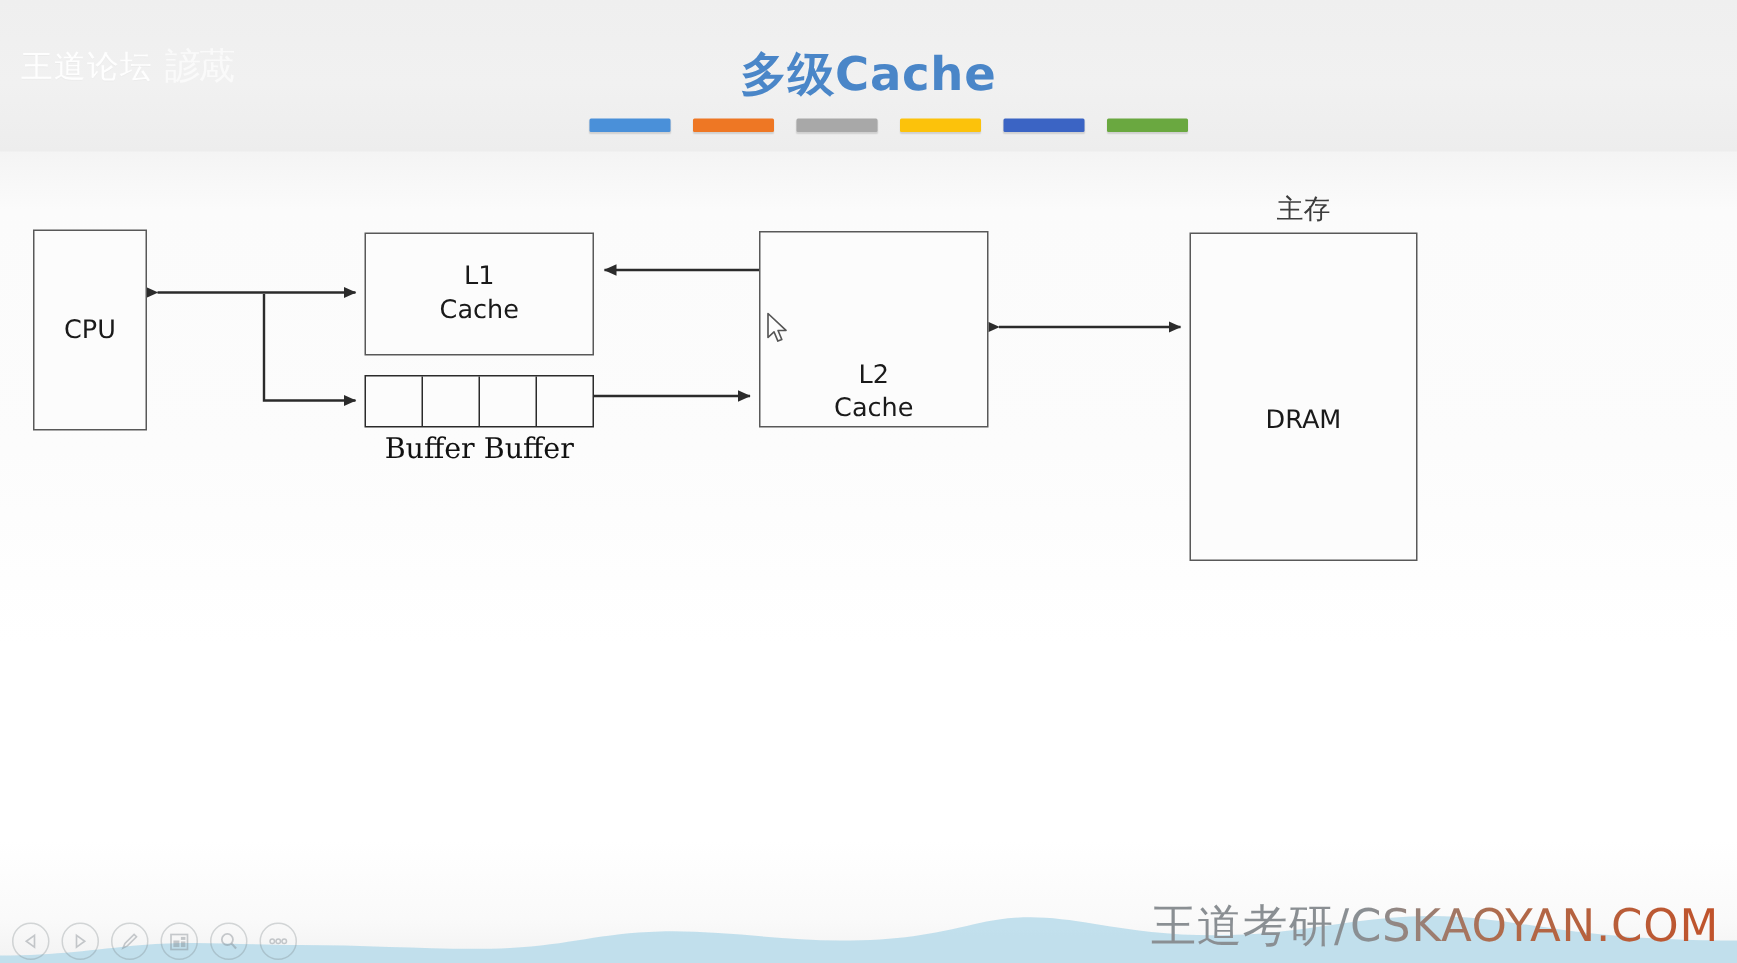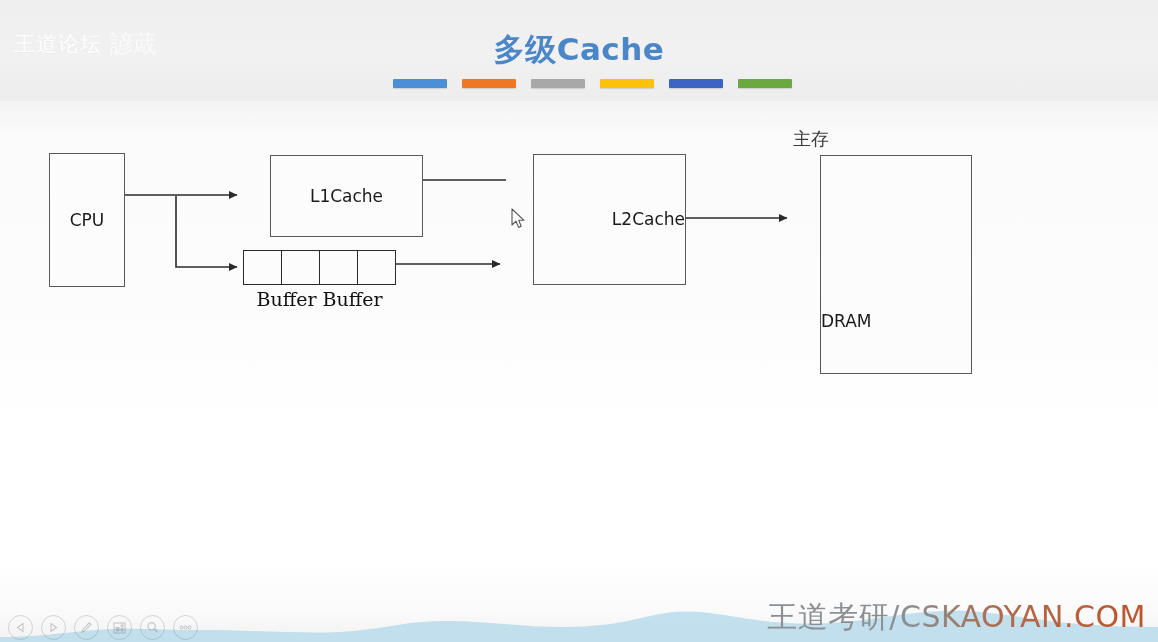--- a/index.html
+++ b/index.html
@@ -66,35 +66,35 @@
     box-shadow:0 1px 1px rgba(0,0,0,.13);
   }
 
   
   .diagram { position:absolute; left:0; top:0; width:1158px; height:480px; }
 
   .node {
     position:absolute;
     border:1.5px solid #595959;
     background:#fcfcfc;
-    display:flex; flex-direction:row;
+    display:flex; flex-direction:column;
     align-items:center; justify-content:center;
     font-family:"DejaVu Sans","Liberation Sans", sans-serif;
-    font-size:17px; color:#1a1a1a; line-height:1.33;margin-left:27px;
+    font-size:17px; color:#1a1a1a; line-height:1.33;
   }
 
   #node-cpu  { left:22px;  top:153px; width:76px;  height:134px; }
   #node-l1   { left:243px; top:155px; width:153px; height:82px; }
   #node-l2   { left:506px; top:154px; width:153px; height:131px;justify-content:flex-end; }
   #node-dram { left:793px; top:155px; width:152px; height:219px;
                justify-content:flex-start; padding-top:113px; }
 
   .mem-label {
     position:absolute; left:793px; top:127px; width:152px;
-    text-align:left; font-size:18px; color:#3c3c3c;
+    text-align:center; font-size:18px; color:#3c3c3c;
     font-family:"DejaVu Sans","Liberation Sans", sans-serif;
   }
 
   
   #write-buffer {
     position:absolute; left:243px; top:250px;
     width:153px; height:35px;
     border:1.5px solid #2b2b2b;
     background:#fcfcfc;
     display:flex;

